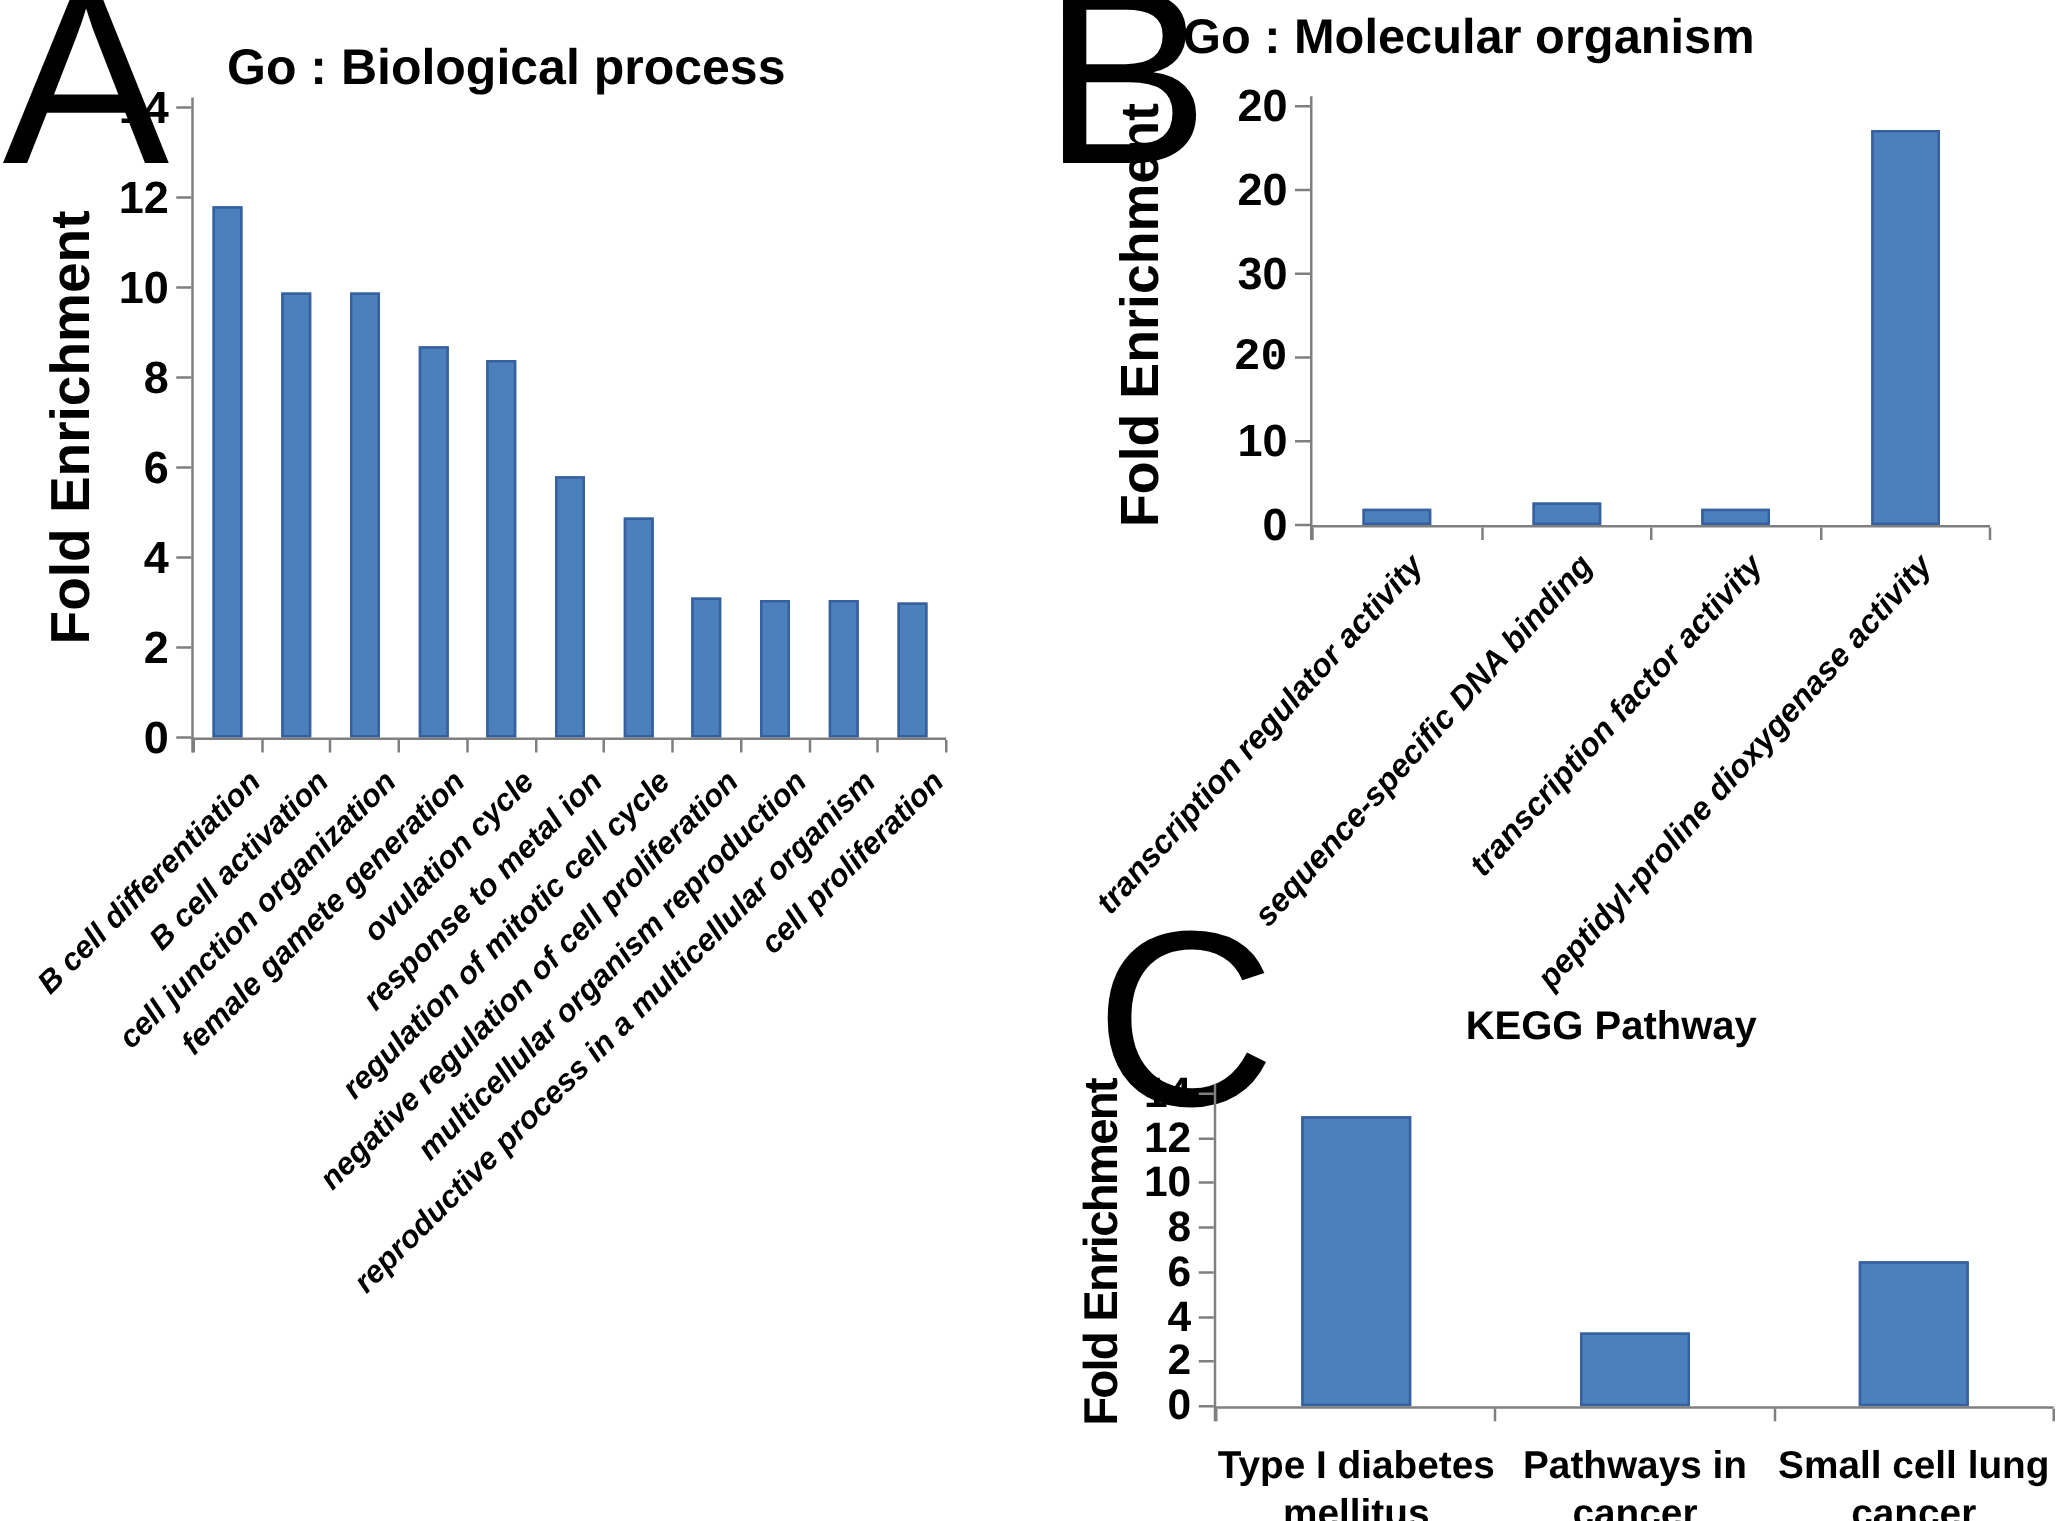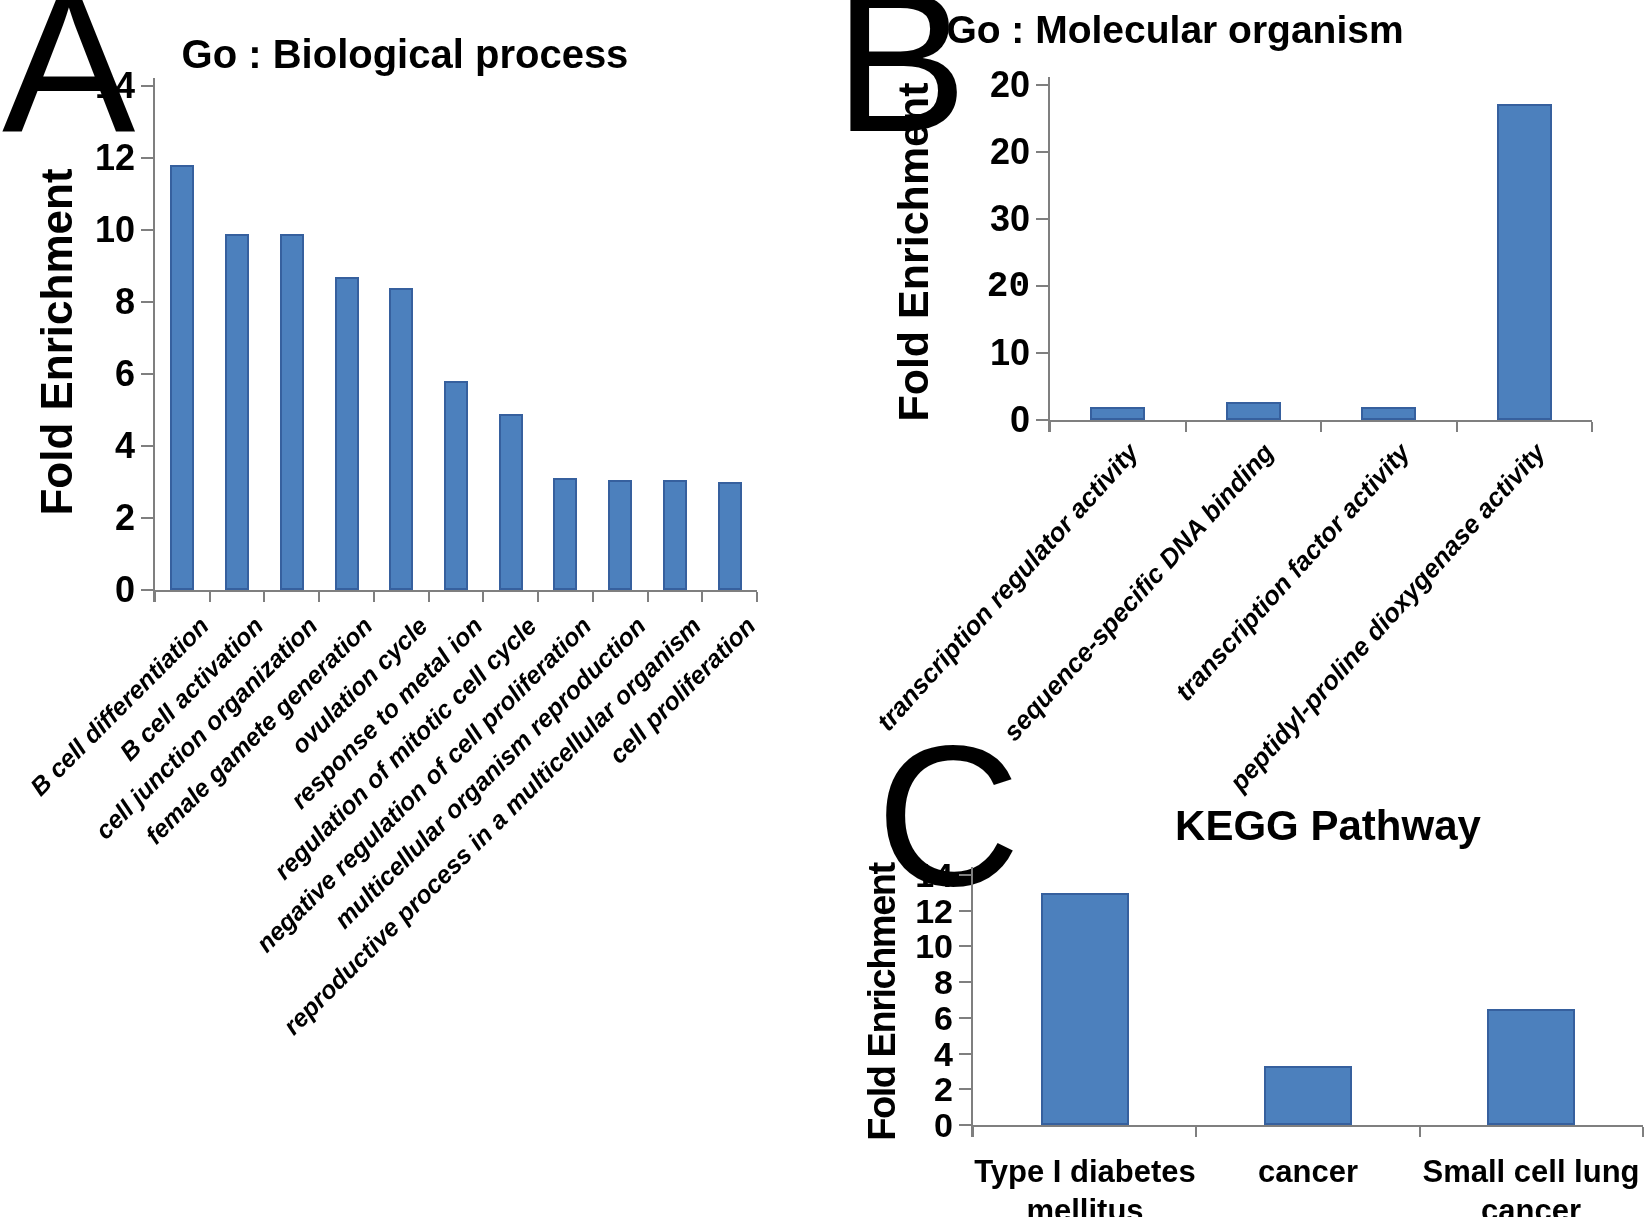--- a/index.html
+++ b/index.html
@@ -23,21 +23,21 @@
   .pl2{left:876px;top:716px;}
   .title{
     position:absolute;
     font-weight:700;
     text-align:center;
     white-space:nowrap;
     color:#000;
   }
   .t0{left:150px;top:8px;width:510px;font-size:40px;margin-top:24px;}
   .t1{left:945px;top:8px;width:460px;font-size:39px;}
-  .t2{left:1028px;top:802px;width:600px;font-size:42px;}
+  .t2{left:989px;top:802px;width:600px;font-size:32px;}
   .ylab{
     position:absolute;
     font-weight:700;
     white-space:nowrap;
     transform:translate(-50%,-50%) rotate(-90deg);
   }
   .y0{left:57px;top:342px;font-size:44px;}
   .y1{left:913px;top:252px;font-size:43px;}
   .y2{left:882px;top:1002px;font-size:38px;letter-spacing:-1.5px;}
   .plot{position:absolute;left:0;top:0;width:1650px;height:1217px;pointer-events:none;}
@@ -187,20 +187,21 @@
       <div class="ytick-label" style="right: 697px; top: 875px; font-size: 34px;">14</div>
       <div class="axis" style="left: 972px; top: 1127px; width: 2px; height: 10px;"></div>
       <div class="axis" style="left: 1195px; top: 1127px; width: 2px; height: 10px;"></div>
       <div class="axis" style="left: 1419px; top: 1127px; width: 2px; height: 10px;"></div>
       <div class="axis" style="left: 1642px; top: 1127px; width: 2px; height: 10px;"></div>
       <div class="cat-lines" style="left: 955px; width: 260px; top: 1153px; font-size: 31px;">
         <div>Type I diabetes</div>
         <div>mellitus</div>
       </div>
       <div class="cat-lines" style="left: 1178px; width: 260px; top: 1153px; font-size: 31px;">
+        <div>Pathways in</div>
         <div>cancer</div>
       </div>
       <div class="cat-lines" style="left: 1401px; width: 260px; top: 1153px; font-size: 31px;">
         <div>Small cell lung</div>
         <div>cancer</div>
       </div>
     </div>
 
 </div>
 

